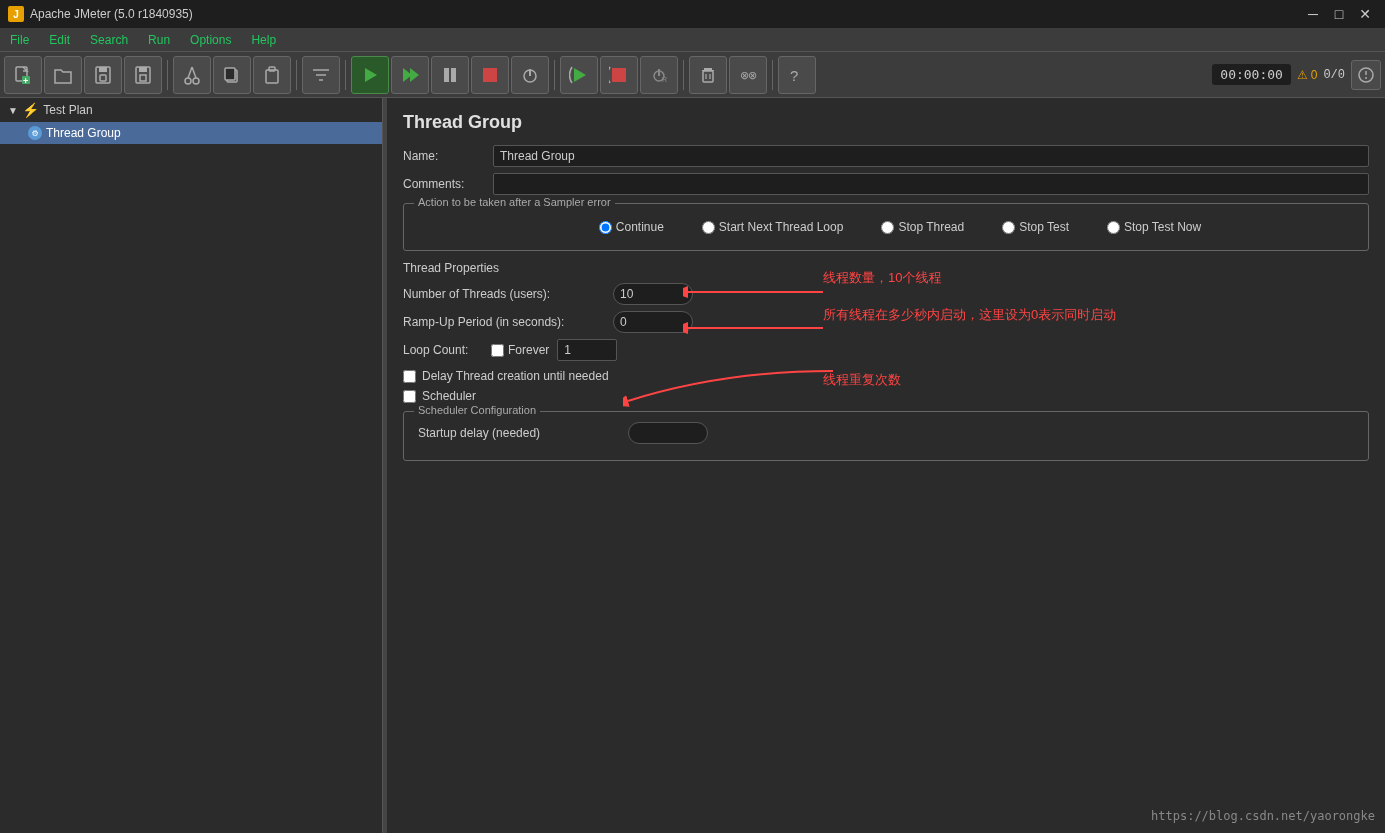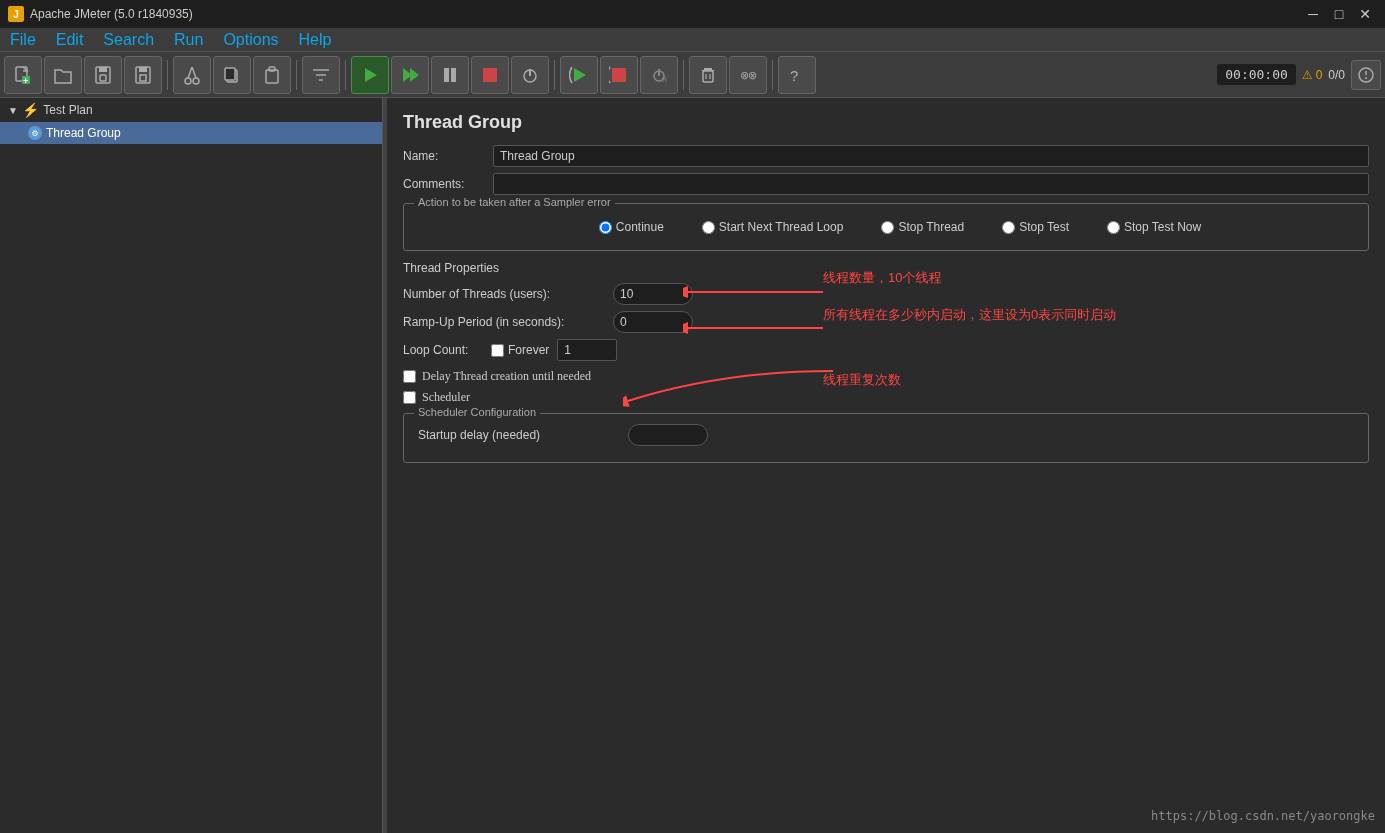--- a/index.html
+++ b/index.html
@@ -55,22 +55,22 @@
     #menubar {
       background: #3c3c3c;
       height: 24px;
       display: flex;
       align-items: center;
       border-bottom: 1px solid #555;
     }
     .menu-item {
       padding: 0 10px;
       cursor: pointer;
-      color: #0ea5e9;
-      font-size: 16px;
+      color: #22c55e;
+      font-size: 12px;
       height: 100%;
       display: flex; align-items: center;
     }
 
     
     #toolbar {
       background: #3c3c3c;
       height: 46px;
       display: flex;
       align-items: center;
@@ -105,21 +105,21 @@
       border-radius: 3px;
       font-size: 13px;
       color: #cccccc;
       font-family: monospace;
     }
     .toolbar-warn {
       display: flex; align-items: center; gap: 3px;
       font-size: 12px; color: #e8a000;
     }
     .toolbar-count {
-      font-size: 12px; color: #cccccc;
+      font-size: 12px; color: #cccccc; font-family: Liberation Mono, monospace;
     }
 
     
     #main {
       display: flex;
       height: calc(833px - 28px - 24px - 46px);
     }
 
     
     #sidebar {
@@ -271,21 +271,21 @@
       height: 22px;
       border-radius: 2px;
     }
 
     .checkbox-row {
       display: flex;
       align-items: center;
       gap: 6px;
       margin-bottom: 6px;
     }
-    .checkbox-row label { font-size: 12px; color: #cccccc; cursor: pointer; font-family: Liberation Serif, serif; }
+    .checkbox-row label { font-size: 12px; color: #cccccc; cursor: pointer; }
     .checkbox-row input[type="checkbox"] { cursor: pointer; }
 
     .annotation-text {
       color: #ff4444;
       font-size: 13px;
       position: absolute;
       pointer-events: none;
     }
 
     

